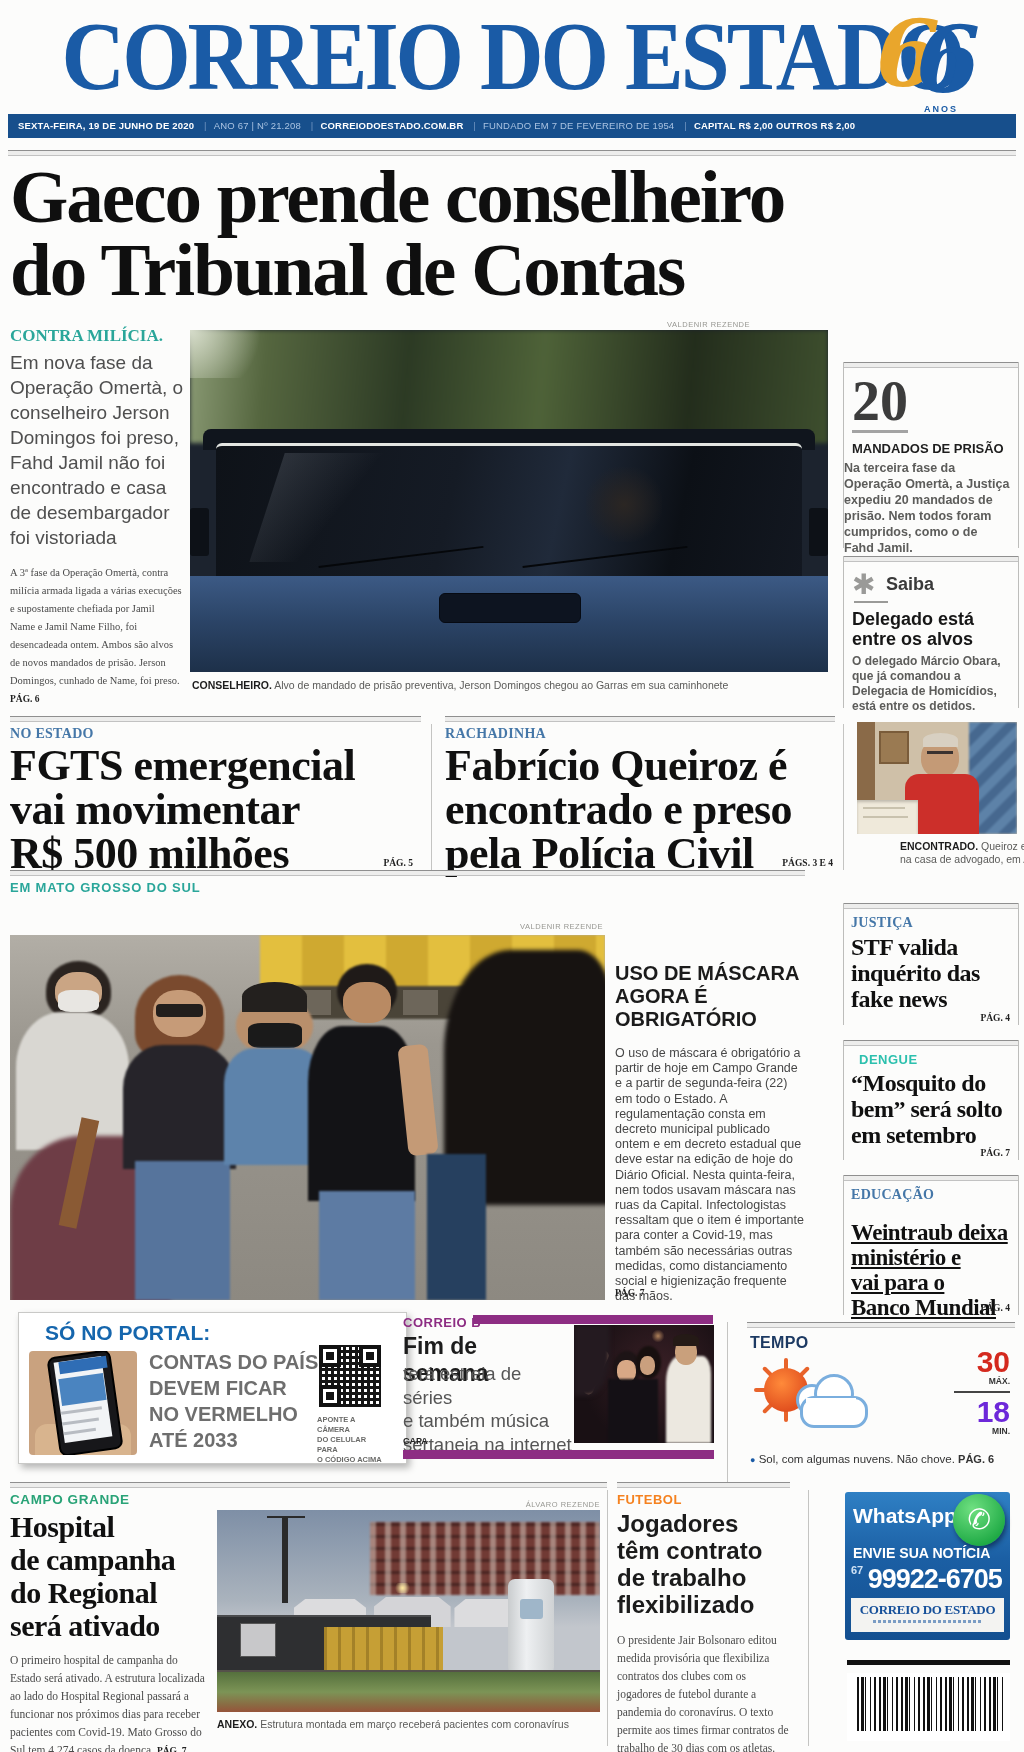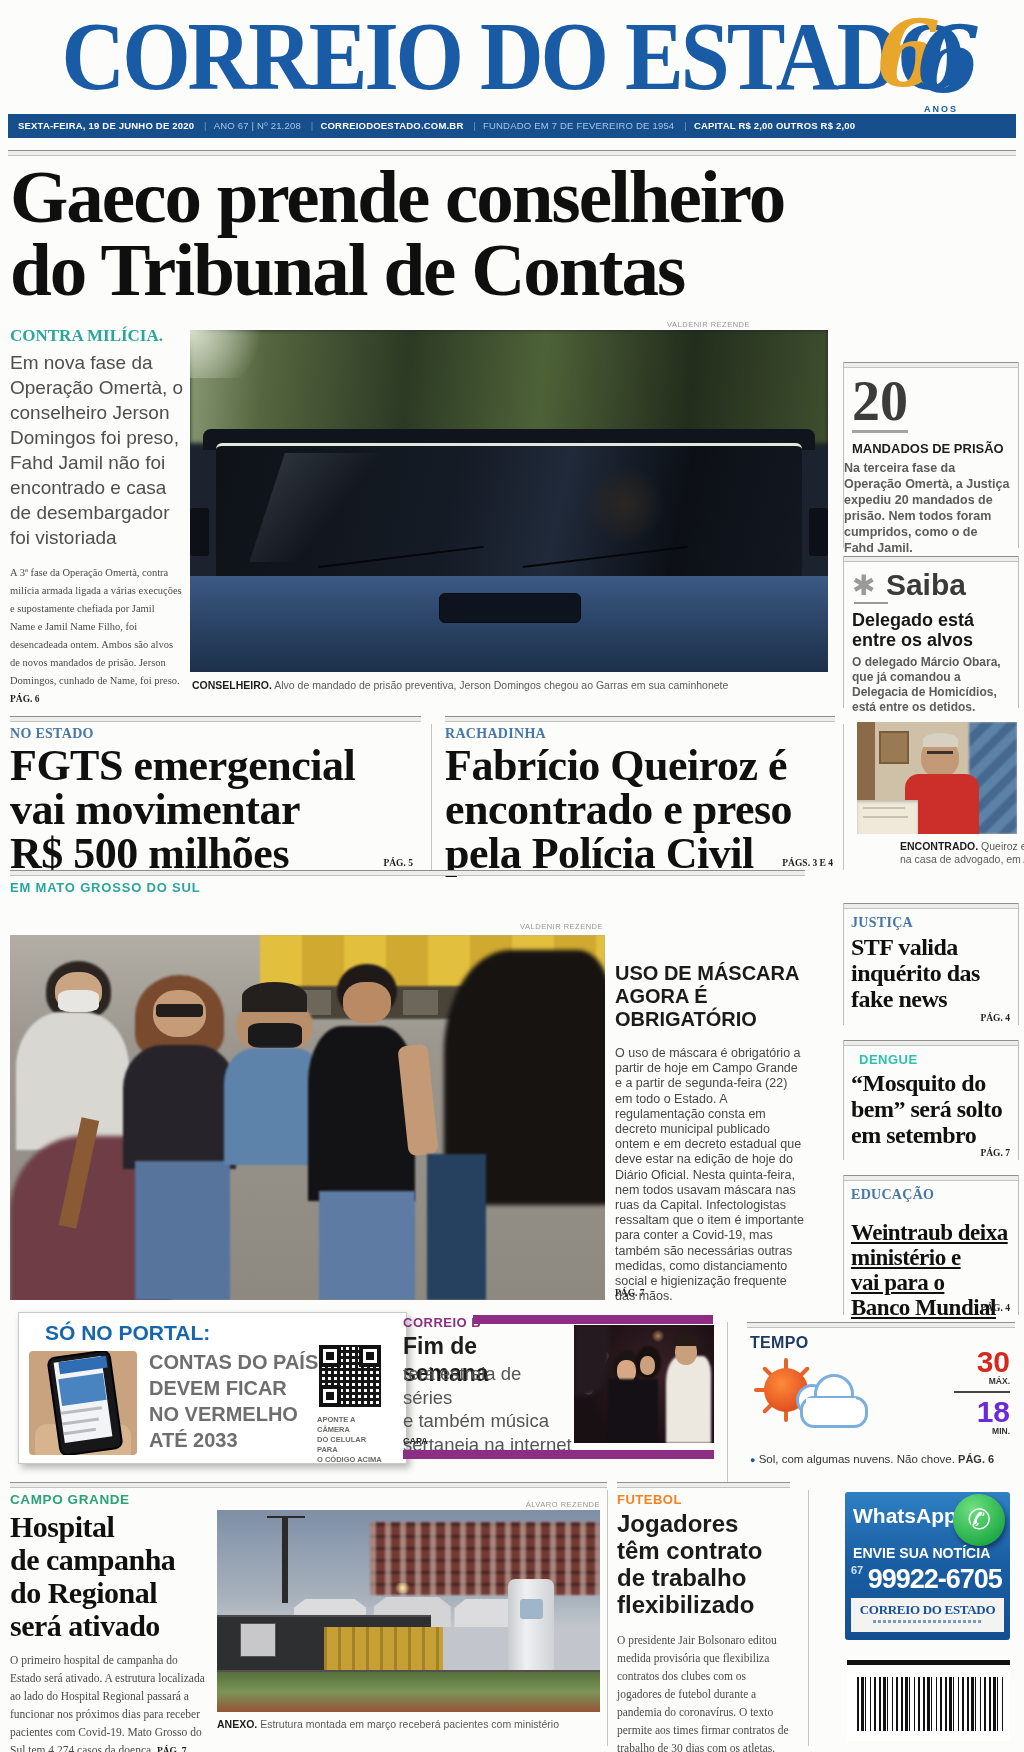--- a/index.html
+++ b/index.html
@@ -116,21 +116,21 @@
     <div class="rule" style="margin:0;"></div>
     <div class="serif" style="margin:6px 0 0 8px;display:inline-block;font-size:56px;line-height:54px;font-weight:bold;color:#3c3c3c;border-bottom:3px solid #a3a3a3;padding-bottom:2px;">20</div>
     <div style="margin:8px 0 0 8px;font-size:13px;font-weight:bold;color:#1e1e1e;">MANDADOS DE PRISÃO</div>
     <div style="margin:4px 8px 0 0;font-size:12.5px;line-height:16px;font-weight:bold;color:#5c5c5a;">Na terceira fase da Operação Omertà, a Justiça expediu 20 mandados de prisão. Nem todos foram cumpridos, como o de Fahd Jamil.</div>
   </div>
 
   <div class="abs railbox" style="left:843px;top:556px;width:174px;height:152px;">
     <div class="rule"></div>
     <div style="margin:6px 0 0 8px;">
       <span style="font-size:28px;color:#9a9a98;vertical-align:middle;">✱</span>
-      <span style="font-size:30px;font-weight:bold;color:#3a3a3a;vertical-align:middle;margin-left:6px;">Saiba</span>
+      <span style="font-size:18px;font-weight:bold;color:#3a3a3a;vertical-align:middle;margin-left:6px;">Saiba</span>
     </div>
     <div style="margin-left:10px;width:34px;border-bottom:2px solid #9a9a98;"></div>
     <div class="prel" style="margin:6px 0 0 8px;font-size:18px;line-height:20px;font-weight:bold;color:#161616;">Delegado está
 entre os alvos</div>
     <div style="margin:5px 8px 0 8px;font-size:12px;line-height:15px;font-weight:bold;color:#5c5c5a;">O delegado Márcio Obara, que já comandou a Delegacia de Homicídios, está entre os detidos.</div>
   </div>
 
   <div class="abs rule" style="left:10px;top:716px;width:411px;"></div>
   <div class="abs rule" style="left:445px;top:716px;width:390px;"></div>
   <div class="abs vline" style="left:431px;top:724px;height:146px;"></div>
@@ -337,21 +337,21 @@
     <div style="left:0;top:52%;width:56%;height:28%;background:#2e2f31;border-top:2px solid #4a4b4d;"></div>
     <div style="left:6%;top:56%;width:9%;height:16%;background:#c8c8ca;border:1px solid #555;"></div>
     <div style="left:28%;top:58%;width:31%;height:24%;background:#c69f35;
          background-image:repeating-linear-gradient(90deg,rgba(60,40,0,.25) 0 3px,transparent 3px 14px);"></div>
     <div style="left:76%;top:34%;width:12%;height:47%;background:linear-gradient(90deg,#c9ccce,#eef0f2 40%,#cfd2d4);border-radius:7px;"></div>
     <div style="left:79%;top:44%;width:6%;height:10%;background:#9fb6c9;border-radius:3px;"></div>
     <div style="left:0;top:79%;width:100%;height:2px;background:#55514a;"></div>
     <div style="left:0;top:80%;width:100%;height:20%;background:linear-gradient(180deg,#55703d 0%,#7c9456 50%,#8a6b43 82%,#96543a 100%);"></div>
   </div>
   <div class="abs caption" style="left:217px;top:1718px;width:383px;">
-    <b>ANEXO.</b><span> Estrutura montada em março receberá pacientes com ministério</span>
+    <b>ANEXO.</b><span> Estrutura montada em março receberá pacientes com coronavírus</span>
   </div>
 
   <div class="abs kicker-sans-orange" style="left:617px;top:1492px;">FUTEBOL</div>
   <div class="abs prel" style="left:617px;top:1510px;width:175px;font-size:24px;line-height:27px;font-weight:800;color:#1b1b1b;">Jogadores
 têm contrato
 de trabalho
 flexibilizado</div>
   <div class="abs" style="left:617px;top:1630px;width:172px;">
     <span class="serif" style="font-size:11.5px;line-height:13px;color:#4a4a4a;">O presidente Jair Bolsonaro editou medida provisória que flexibiliza contratos dos clubes com os jogadores de futebol durante a pandemia do coronavírus. O texto permite aos times firmar contratos de trabalho de 30 dias com os atletas. </span>
   </div>

